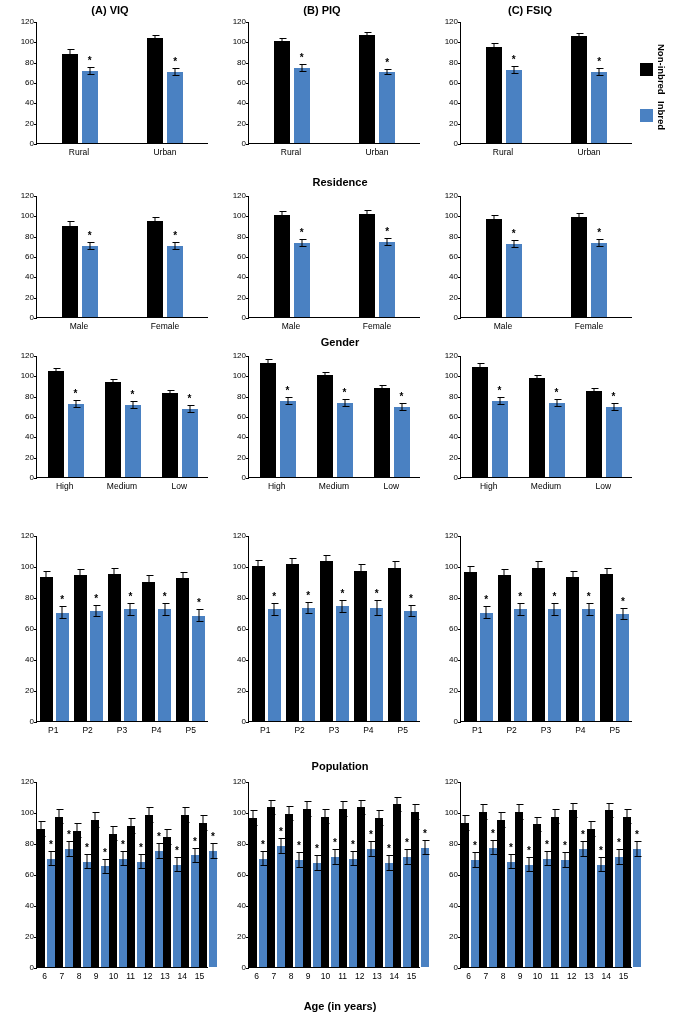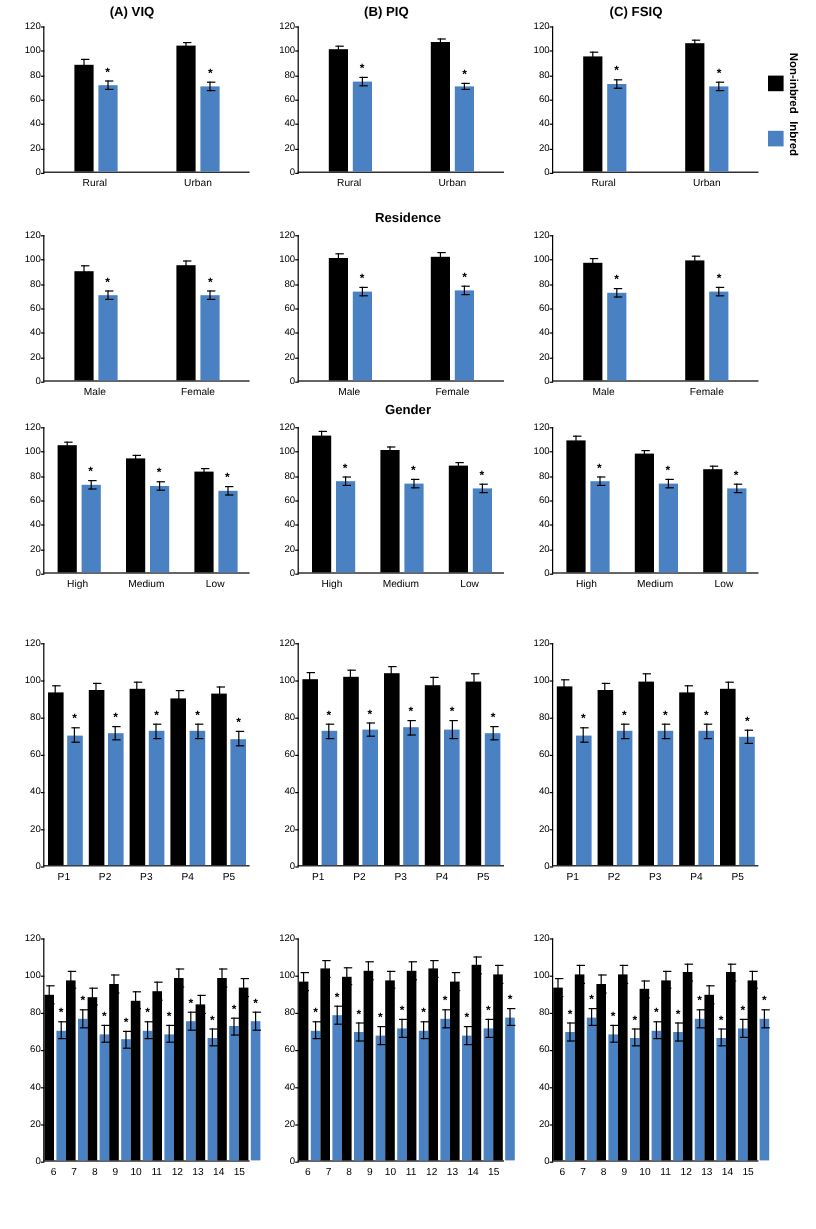--- a/index.html
+++ b/index.html
@@ -50,20 +50,22 @@
       <span class="legend-label">Non-inbred</span>
     </div>
     <div class="legend-row">
       <span class="legend-swatch" style="background:#4a81c2"></span>
       <span class="legend-label">Inbred</span>
     </div>
   </div>
 
   <div class="axis-title" style="left:0;top:176px;">Residence</div>
   <div class="axis-title" style="left:0;top:336px;">Gender</div>
+  <div class="axis-title" style="left:0;top:760px;">Population</div>
+  <div class="axis-title" style="left:0;top:1000px;">Age (in years)</div>
 
   <div id="charts-layer">
       <div class="chart" style="left: 10px; top: 22px; width: 198px; height: 140px;">
         <div class="plot" style="width: 172px; height: 122px;">
           <div class="ylab" style="top: 122px;">0</div>
           <div class="tick" style="top: 122px;"></div>
           <div class="ylab" style="top: 101.667px;">20</div>
           <div class="tick" style="top: 101.667px;"></div>
           <div class="ylab" style="top: 81.3333px;">40</div>
           <div class="tick" style="top: 81.3333px;"></div>

